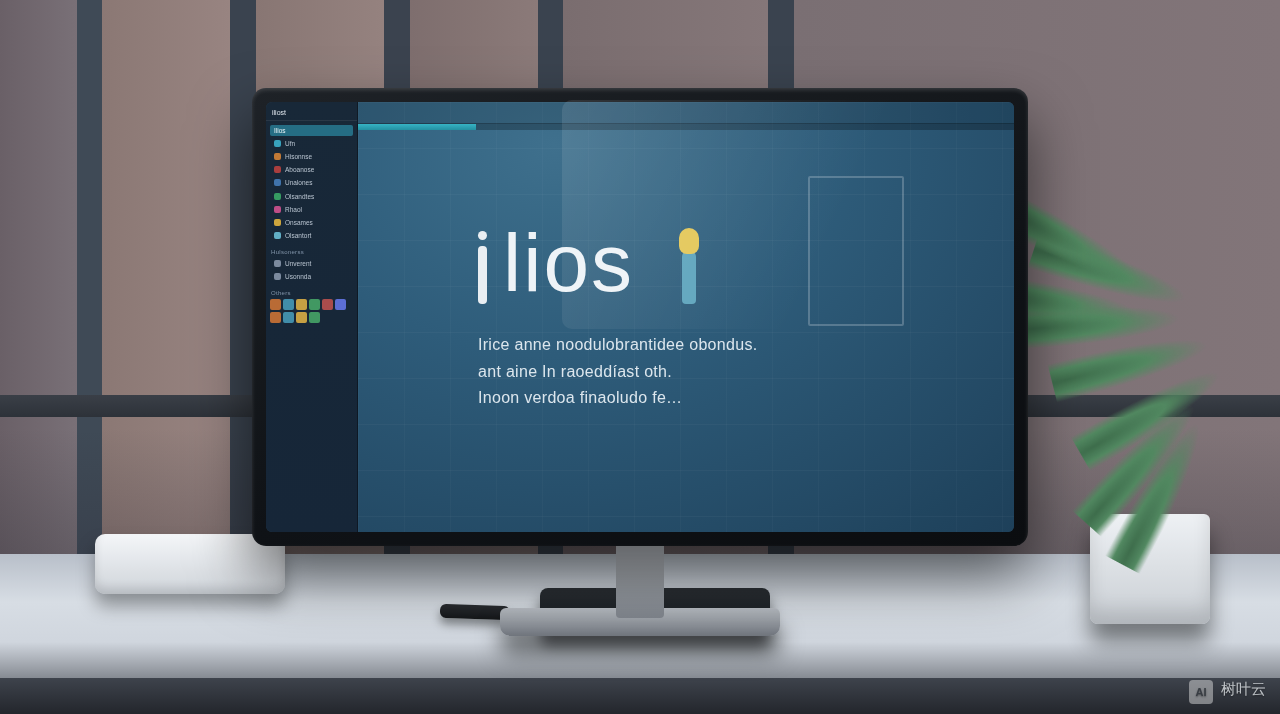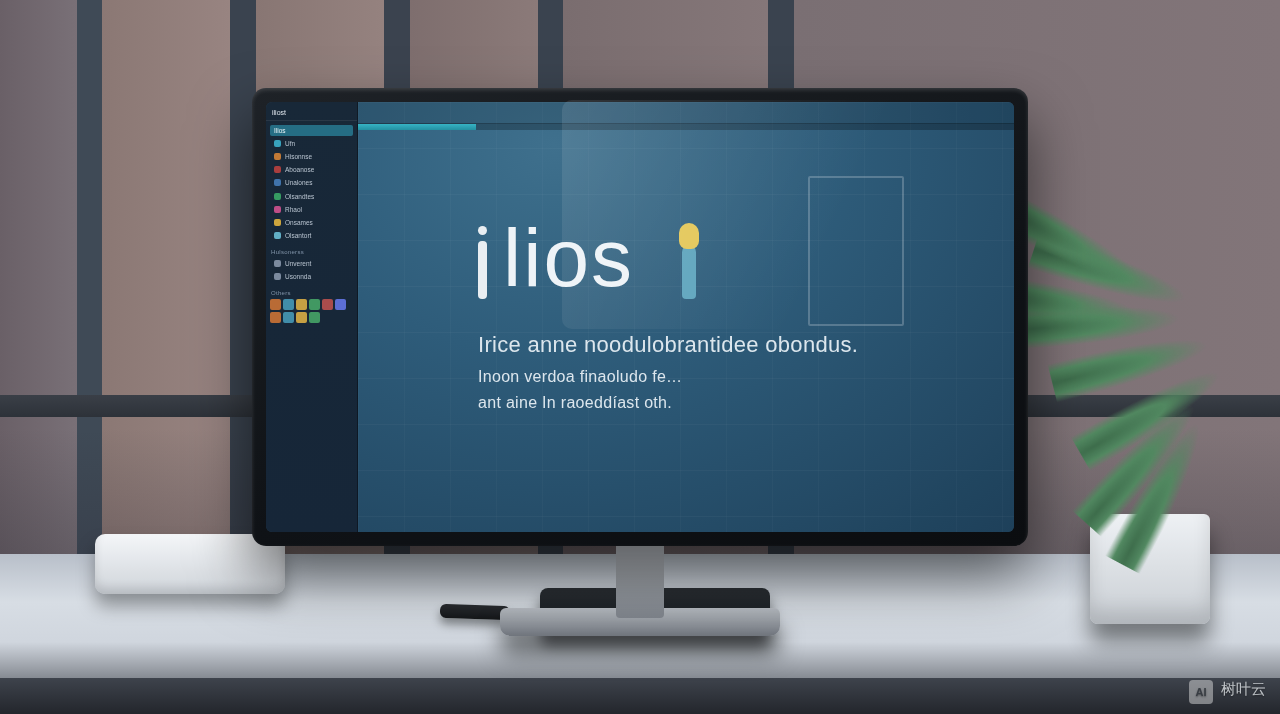--- a/index.html
+++ b/index.html
@@ -266,21 +266,21 @@
   }
 
   .subtext {
     margin-top:28px;
     color:#dbe6ee;
     font-size:16px;
     line-height:1.65;
     letter-spacing:0.3px;
     font-weight:300;
   }
-  .subtext .line1 { font-size:22px; }
+  .subtext .line1 { font-size:16px; }
 
   
   .watermark {
     position:absolute;
     right:14px; bottom:10px;
     display:flex; gap:8px;
     color:#e9edf1;
     font-size:15px;
     opacity:0.75;
     text-shadow:0 1px 2px rgba(0,0,0,0.5);
@@ -404,22 +404,22 @@
             </div>
             <div class="logo-text">lios</div>
             <div class="logo-figure">
               <div class="fig"></div>
                 <div class="hair"></div>
             </div>
           </div>
 
           <div class="subtext">
             <div class="line1">Irice anne noodulobrantidee obondus.</div>
+            <div>ant aine In raoeddíast oth.</div>
             <div>Inoon verdoa finaoludo fe…</div>
-            <div>ant aine In raoeddíast oth.</div>
           </div>
         </div>
       </main>
 
     </div>
   </div>
 
   <div class="watermark">
     <span class="badge">AI</span>
     <span>树叶云</span>

